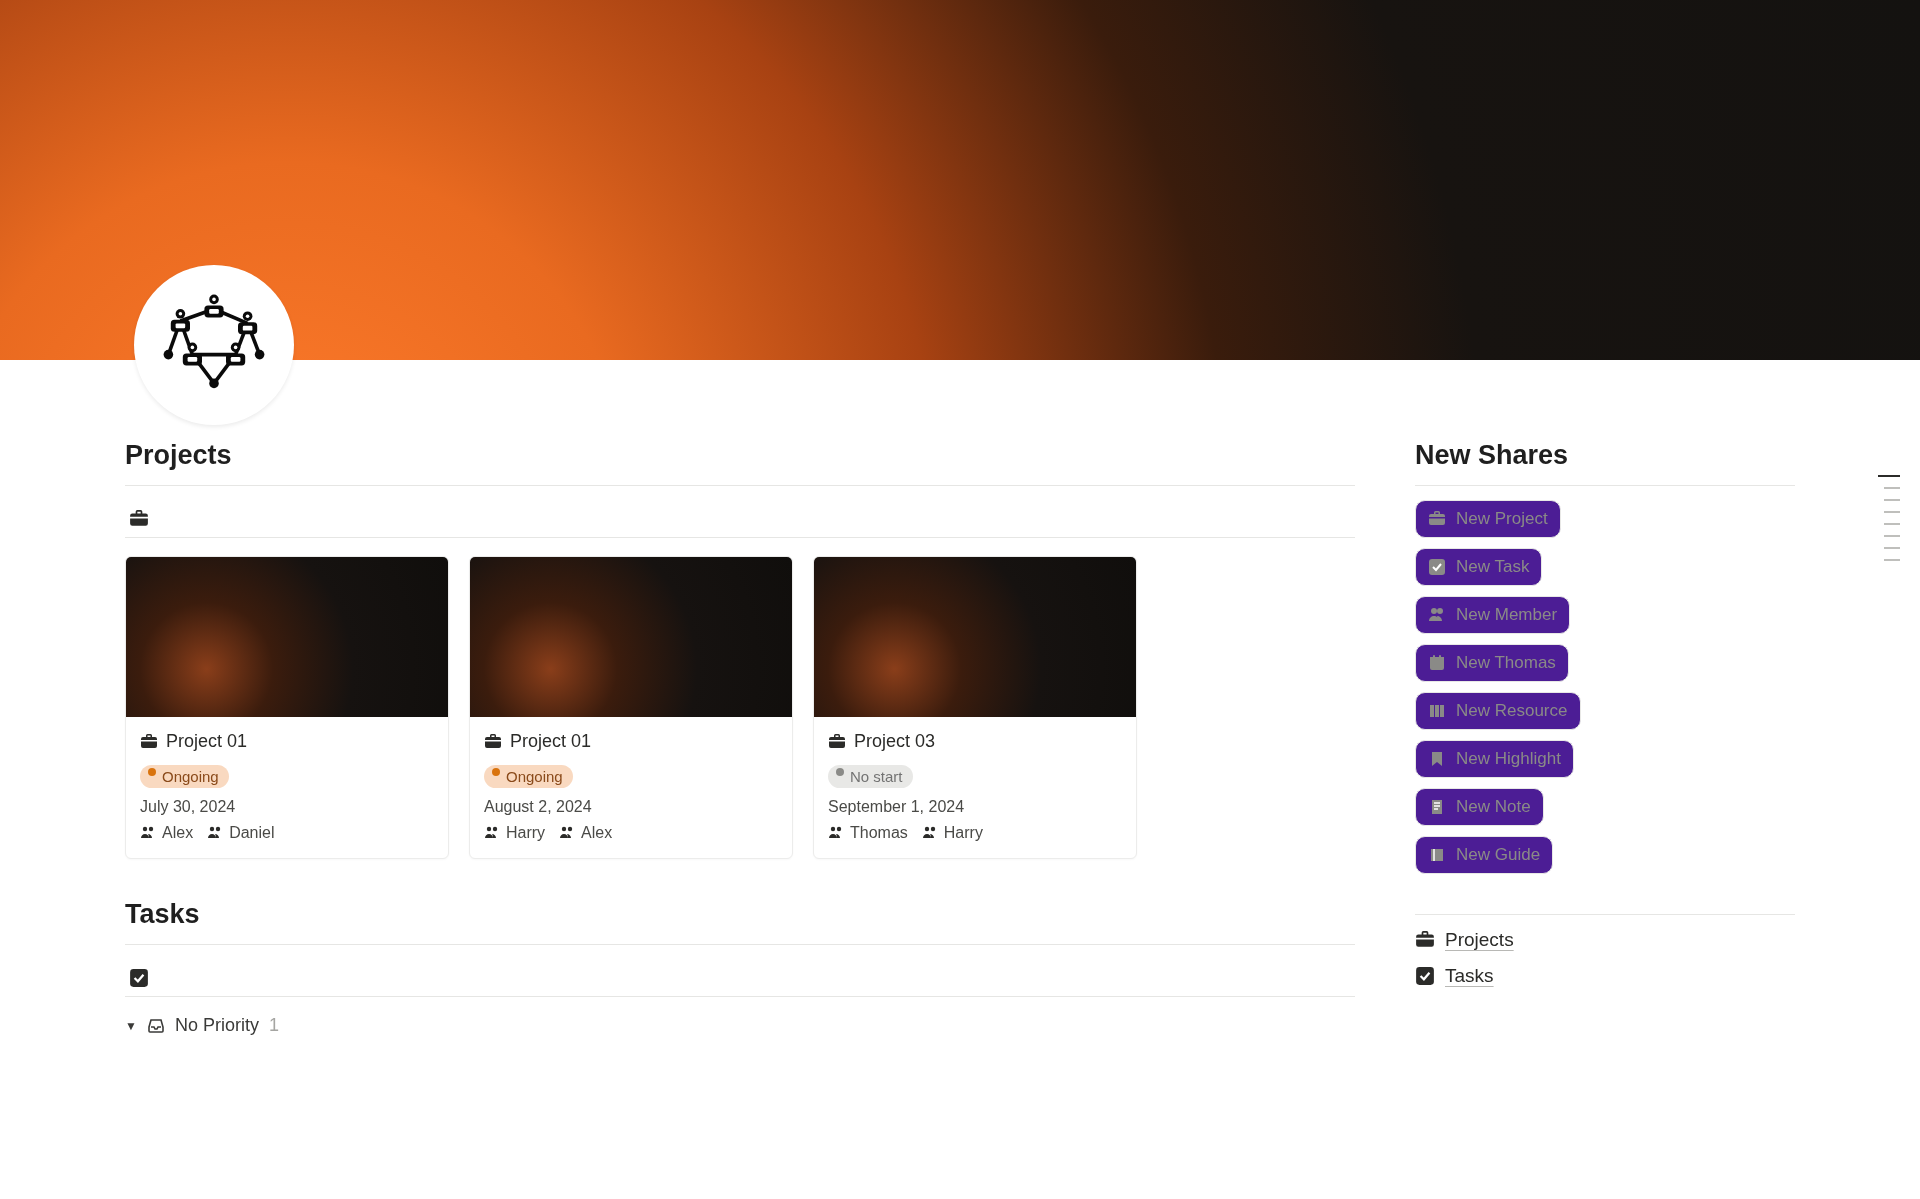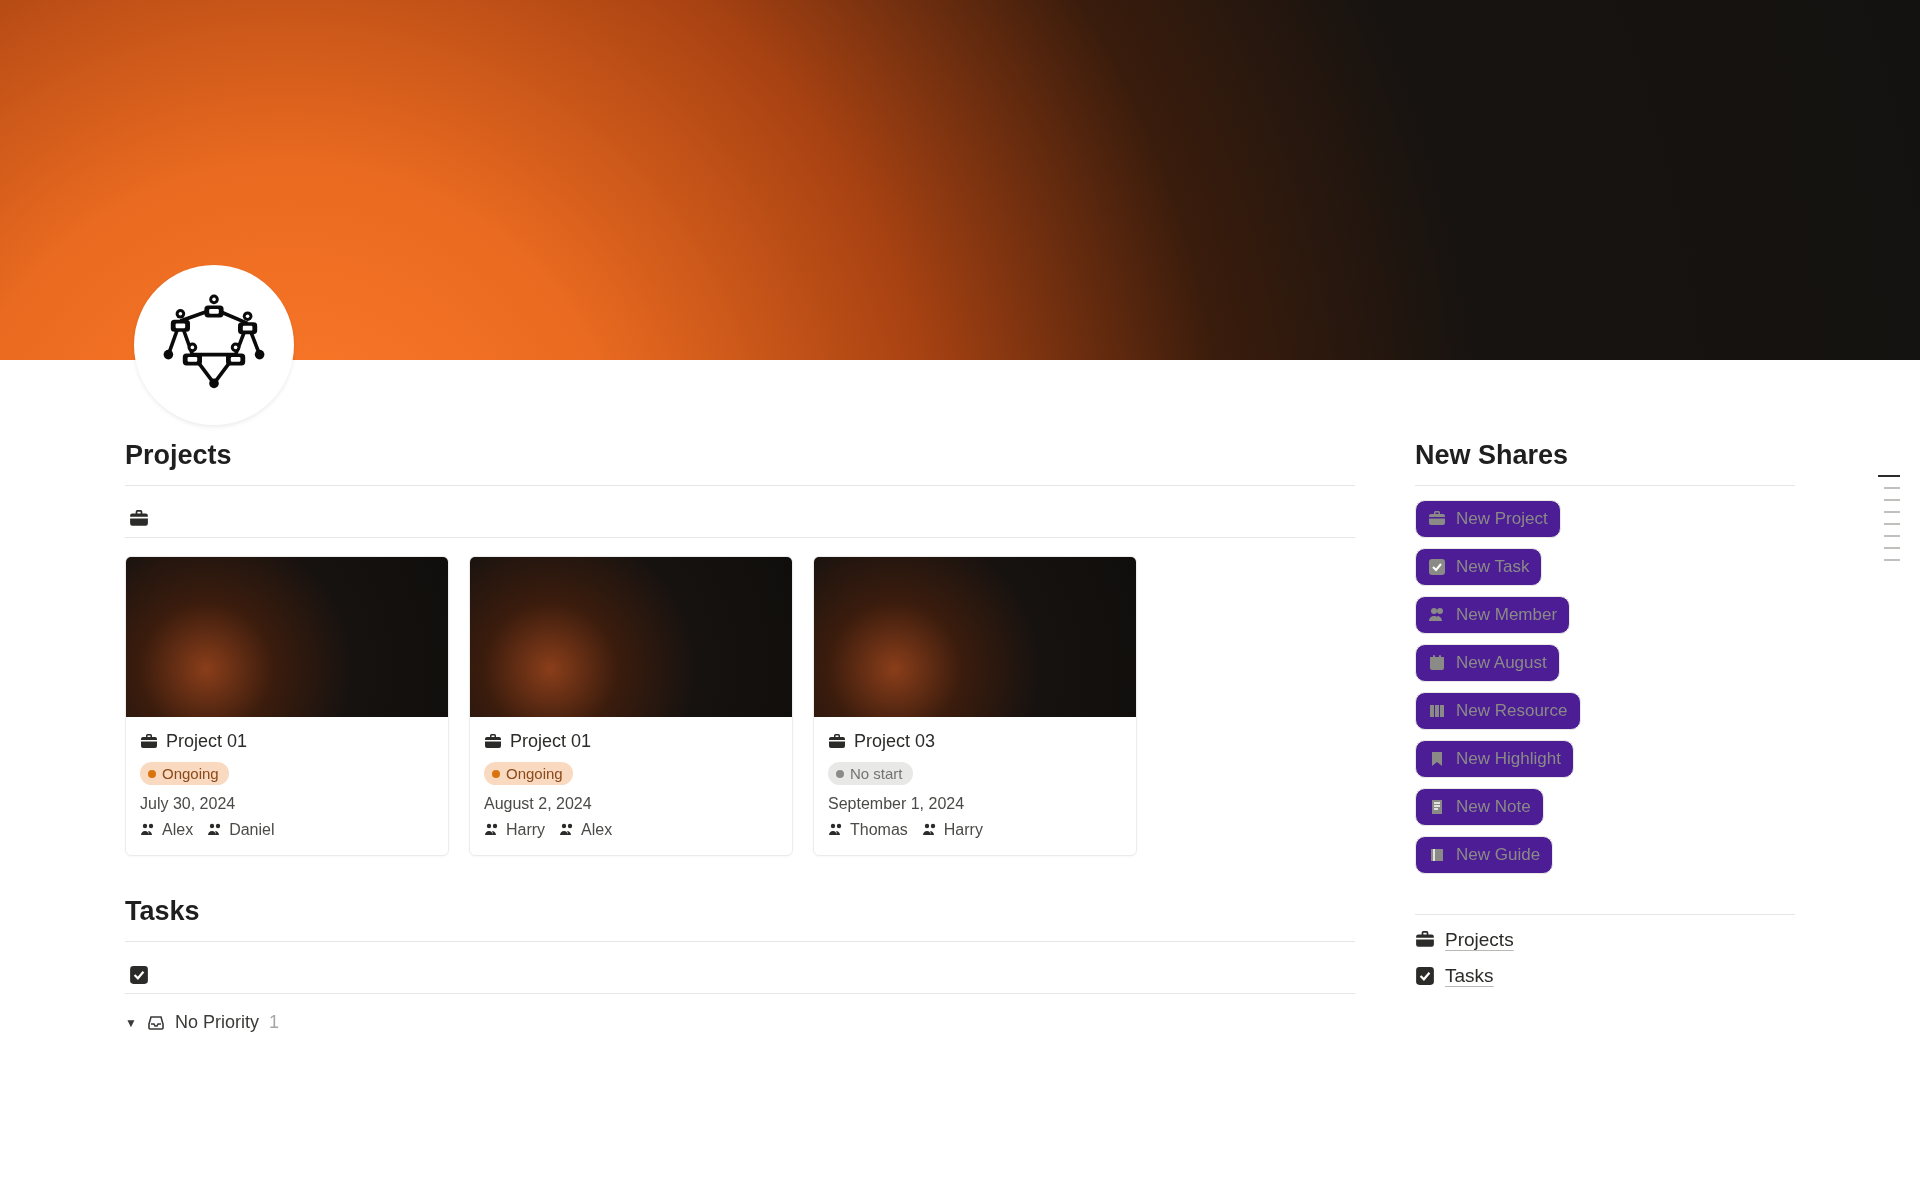--- a/index.html
+++ b/index.html
@@ -81,21 +81,20 @@
     display: flex;
     align-items: center;
     gap: 8px;
     font-size: 18px;
     font-weight: 500;
     color: #2b2b29;
     margin-bottom: 10px;
   }
   .badge {
     display: inline-flex;
-    align-items: center;
     gap: 6px;
     padding: 3px 10px 3px 8px;
     border-radius: 12px;
     font-size: 15px;
   }
   .badge.ongoing { background: #f9d9c0; color: #8a4a1a; }
   .badge.nostart { background: #e8e8e6; color: #737373; }
   .dot { width: 8px; height: 8px; border-radius: 50%; display:inline-block; }
   .dot.ongoing { background: #d9730d; }
   .dot.nostart { background: #8a8a87; }
@@ -404,21 +403,21 @@
         <div class="share-btn">
     <svg class="i" viewBox="0 0 18 18">
             <use href="#ic-members"></use>
           </svg>
     <span>New Member</span>
         </div>
         <div class="share-btn">
     <svg class="i" viewBox="0 0 18 18">
             <use href="#ic-calendar"></use>
           </svg>
-    <span>New August</span>
+    <span>New Thomas</span>
         </div>
         <div class="share-btn">
     <svg class="i" viewBox="0 0 18 18">
             <use href="#ic-resource"></use>
           </svg>
     <span>New Resource</span>
         </div>
         <div class="share-btn">
     <svg class="i" viewBox="0 0 18 18">
             <use href="#ic-bookmark"></use>

